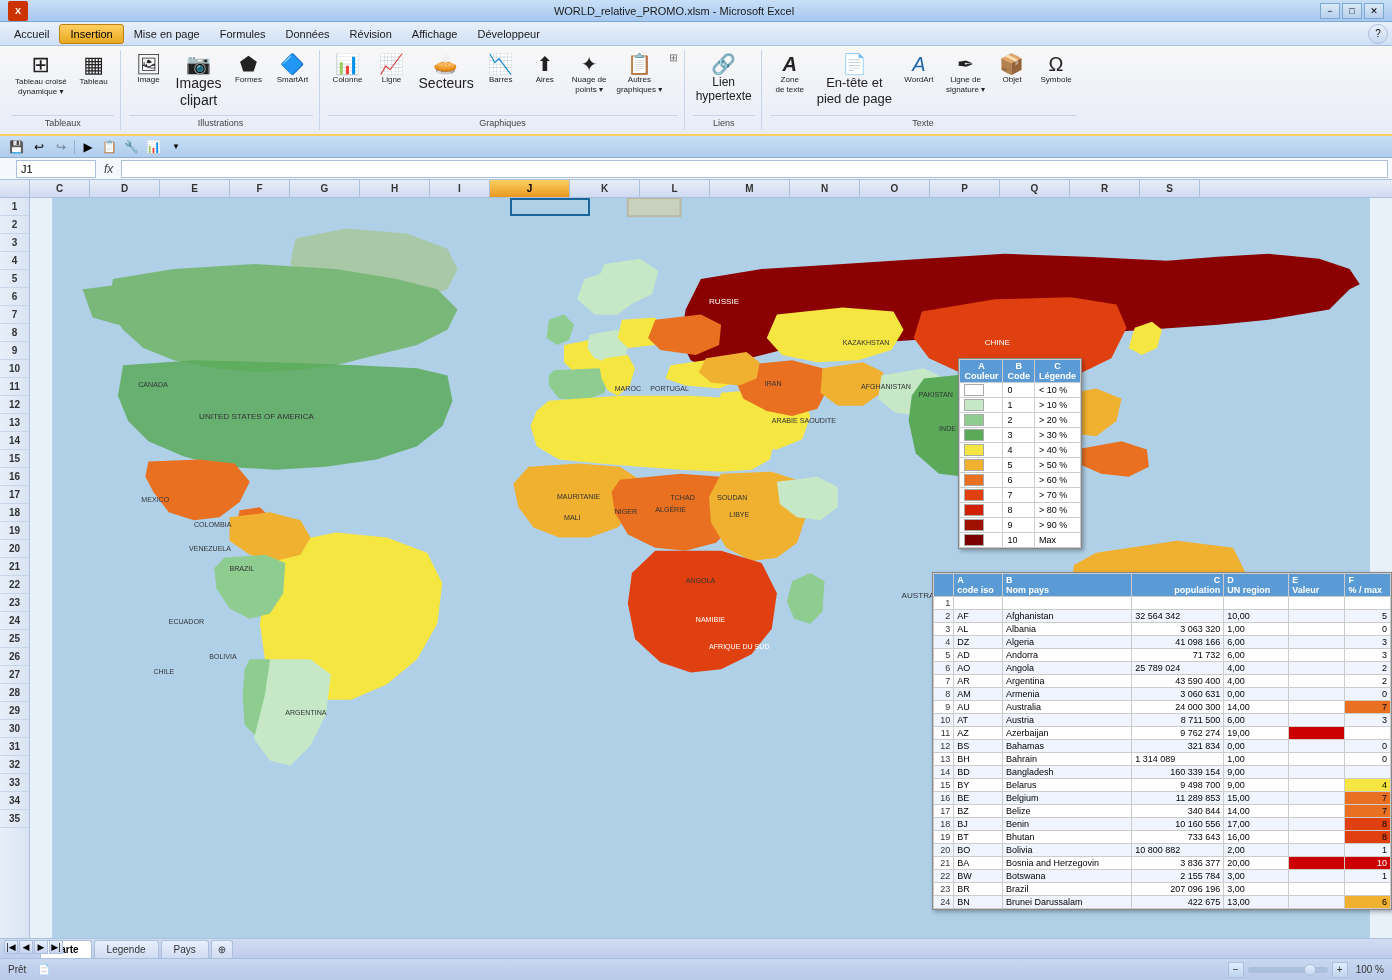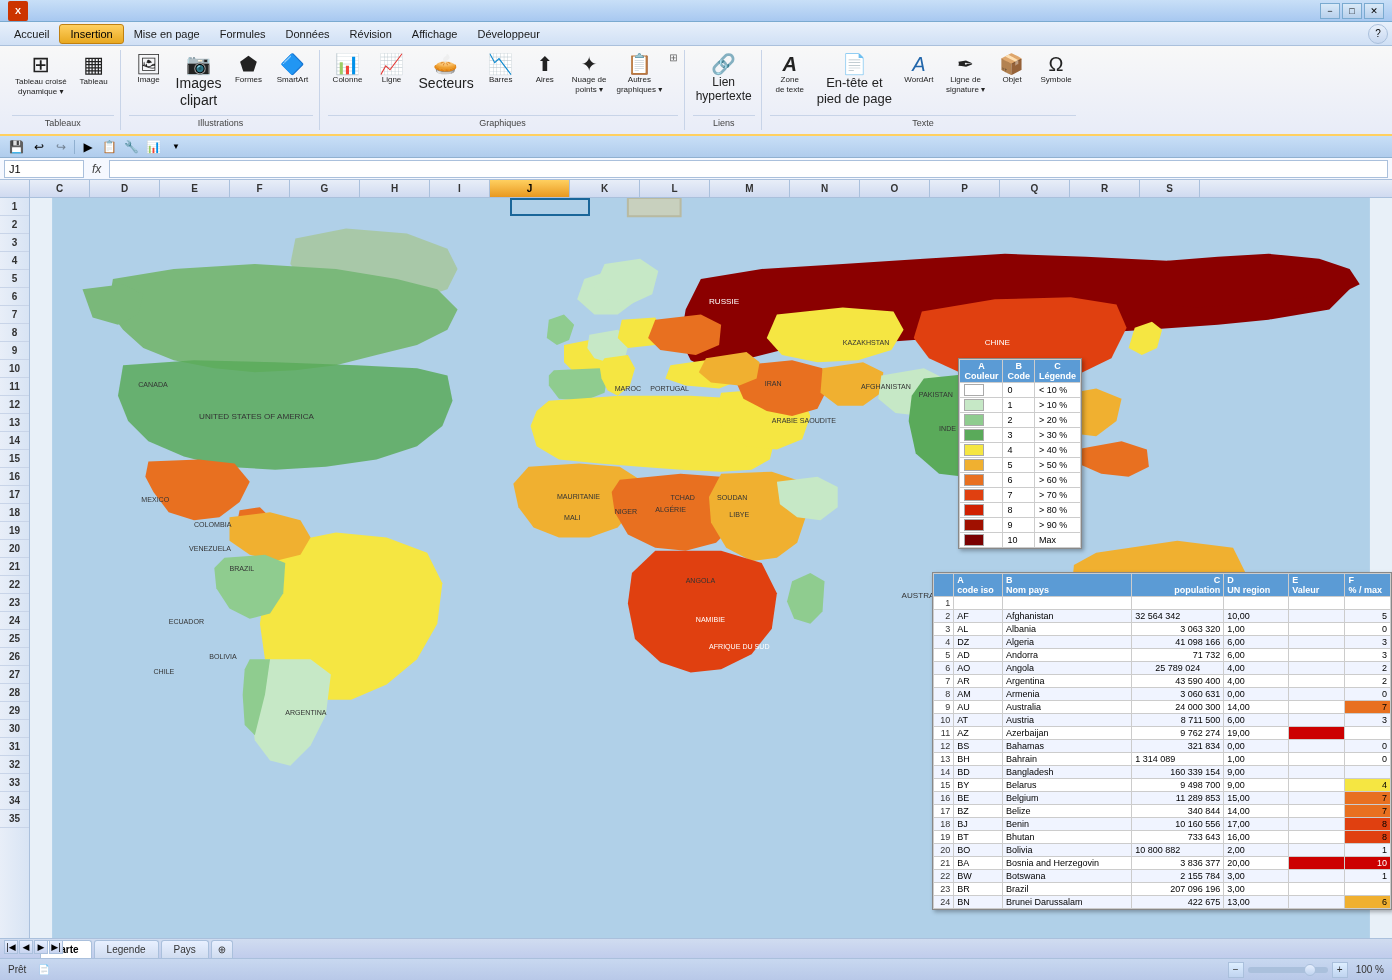--- a/index.html
+++ b/index.html
@@ -115,21 +115,21 @@
       background: #f5f8ff;
       height: 22px;
       display: flex;
       align-items: center;
       border-bottom: 1px solid #aac0dc;
       padding: 0 4px;
       gap: 4px;
     }
     #cellref {
       width: 80px; height: 18px; border: 1px solid #aac0dc; padding: 8px 4px;
-      font-size: 11px; background: white;
+      font-size: 11px; background: white; margin-left: 12px;
     }
     #formulabar .fx-btn { font-style: italic; font-size: 12px; color: #444; padding: 0 4px; cursor: pointer; }
     #formulabar .fx-bar { flex: 1; height: 18px; border: 1px solid #aac0dc; background: white; padding: 0 4px; font-size: 11px; }
 
     
     #col-header-row {
       display: flex;
       background: linear-gradient(to bottom, #e8eef8, #d0daf0);
       border-bottom: 1px solid #aac0dc;
       height: 18px;
@@ -233,20 +233,21 @@
       position: relative;
       overflow: hidden;
       background: #e8f0f8;
     }
   </style>
 </head>
 <body>
 
 <div id="titlebar">
   <div id="appicon">X</div>
+  <div class="title">WORLD_relative_PROMO.xlsm - Microsoft Excel</div>
   <div class="win-controls">
     <div class="win-btn">−</div>
     <div class="win-btn">□</div>
     <div class="win-btn">✕</div>
   </div>
 </div>
 
 <div id="menubar">
   <div class="menu-item">Accueil</div>
   <div class="menu-item active">Insertion</div>
@@ -729,21 +730,21 @@
     <td>Andorra</td>
     <td style="text-align:right">71 732</td>
     <td>6,00</td>
     <td class="" style="text-align:right"></td>
     <td style="text-align:right;">3</td>
   </tr>
             <tr>
     <td class="row-num">6</td>
     <td>AO</td>
     <td>Angola</td>
-    <td style="text-align:center">25 789 024</td>
+    <td style="text-align:left">25 789 024</td>
     <td>4,00</td>
     <td class="" style="text-align:right"></td>
     <td style="text-align:right;">2</td>
   </tr>
             <tr>
     <td class="row-num">7</td>
     <td>AR</td>
     <td>Argentina</td>
     <td style="text-align:right">43 590 400</td>
     <td>4,00</td>

